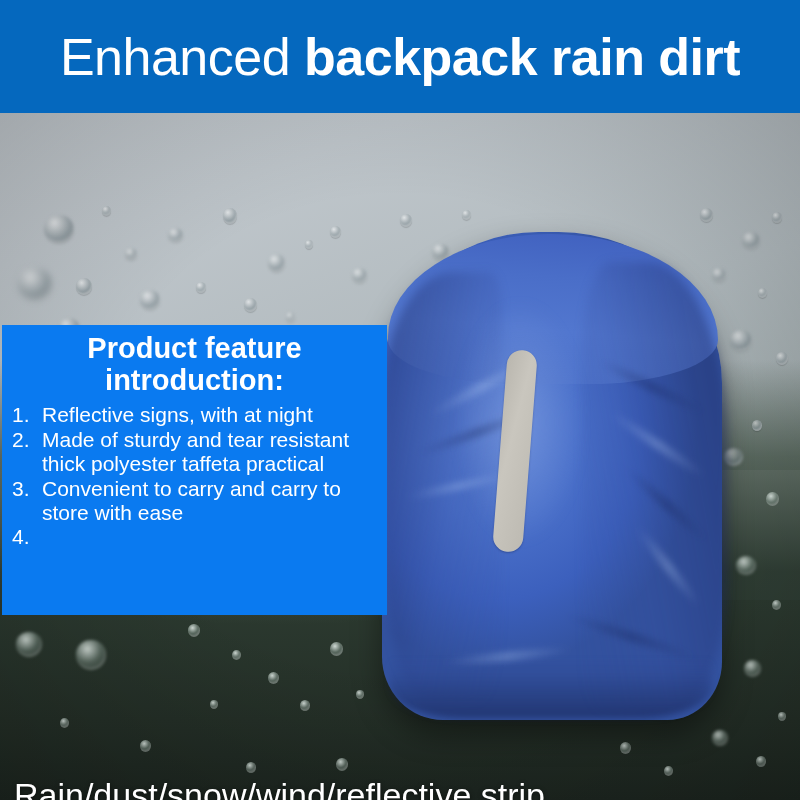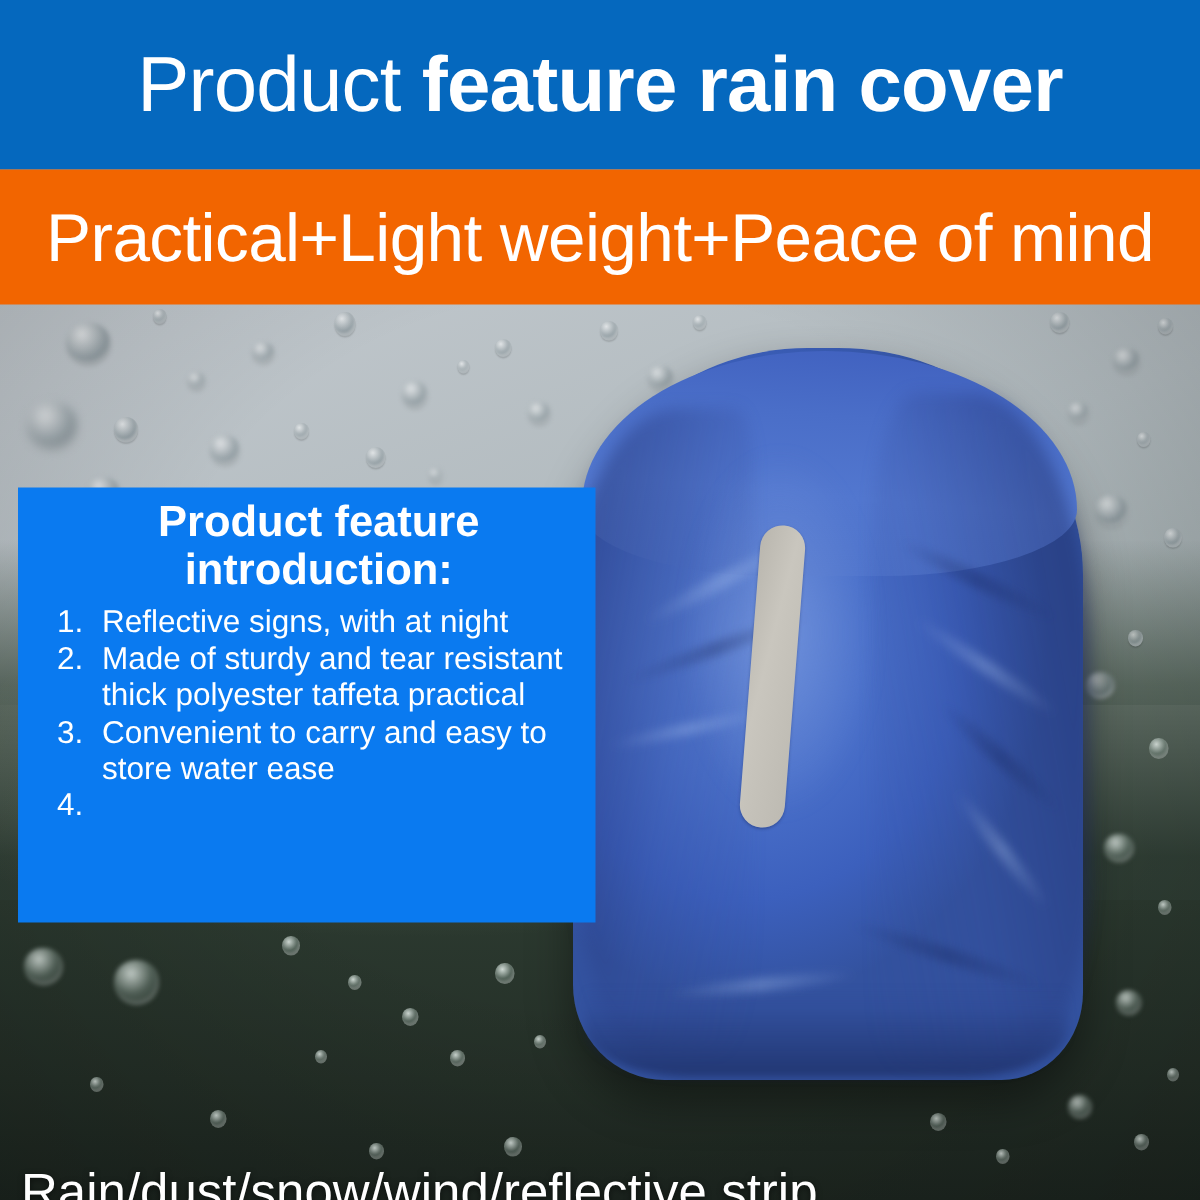--- a/index.html
+++ b/index.html
@@ -166,25 +166,25 @@
     color: #ffffff;
     font-size: 45px;
     font-weight: 400;
     line-height: 1;
     letter-spacing: -0.4px;
   }
 
   
   .feature-box {
     position: absolute;
-    left: 12px; top: 325px;
+    left: 2px; top: 325px;
     width: 385px; height: 290px;
     background: #0a7af0;
     box-sizing: border-box;
-    padding: 8px 10px 6px 26px;
+    padding: 8px 10px 6px 10px;
   }
   .feature-title {
     color: #ffffff;
     font-weight: 700;
     font-size: 29px;
     line-height: 1.1;
     text-align: center;
     margin: 0 0 6px 0;
     padding: 0 6px;
   }
@@ -317,39 +317,36 @@
     <div class="crease" style="left:236px; top:330px; width:100px; height:9px; transform:rotate(52deg);"></div>
     <div class="crease dk" style="left:180px; top:400px; width:140px; height:10px; transform:rotate(18deg);"></div>
     <div class="crease" style="left:60px; top:420px; width:130px; height:9px; transform:rotate(-6deg);"></div>
 
     <div class="cover-hem"></div>
     <div class="reflective-strip"></div>
   </div>
 
   <div class="band-blue">
     <div class="title-line">
-      <span class="title-light">Product</span><span>&nbsp;</span><span class="title-bold">feature rain cover</span>
+      <span class="title-light">Enhanced</span><span>&nbsp;</span><span class="title-bold">backpack rain dirt</span>
     </div>
   </div>
 
-  <div class="band-orange">
-    <div class="subtitle">Practical+Light weight+Peace of mind</div>
-  </div>
 
   <div class="feature-box">
     <div class="feature-title">Product feature introduction:</div>
     <ul class="feature-list">
       <li class="feature-item">
         <span class="num">1.</span><span>Reflective signs, with at night</span>
       </li>
       <li class="feature-item">
         <span class="num">2.</span><span>Made of sturdy and tear resistant thick polyester taffeta practical</span>
       </li>
       <li class="feature-item">
-        <span class="num">3.</span><span>Convenient to carry and easy to store water ease</span>
+        <span class="num">3.</span><span>Convenient to carry and carry to store with ease</span>
       </li>
       <li class="feature-item">
         <span class="num">4.</span>
       </li>
     </ul>
   </div>
 
   <div class="bottom-caption">Rain/dust/snow/wind/reflective strip</div>
 
 </div>

